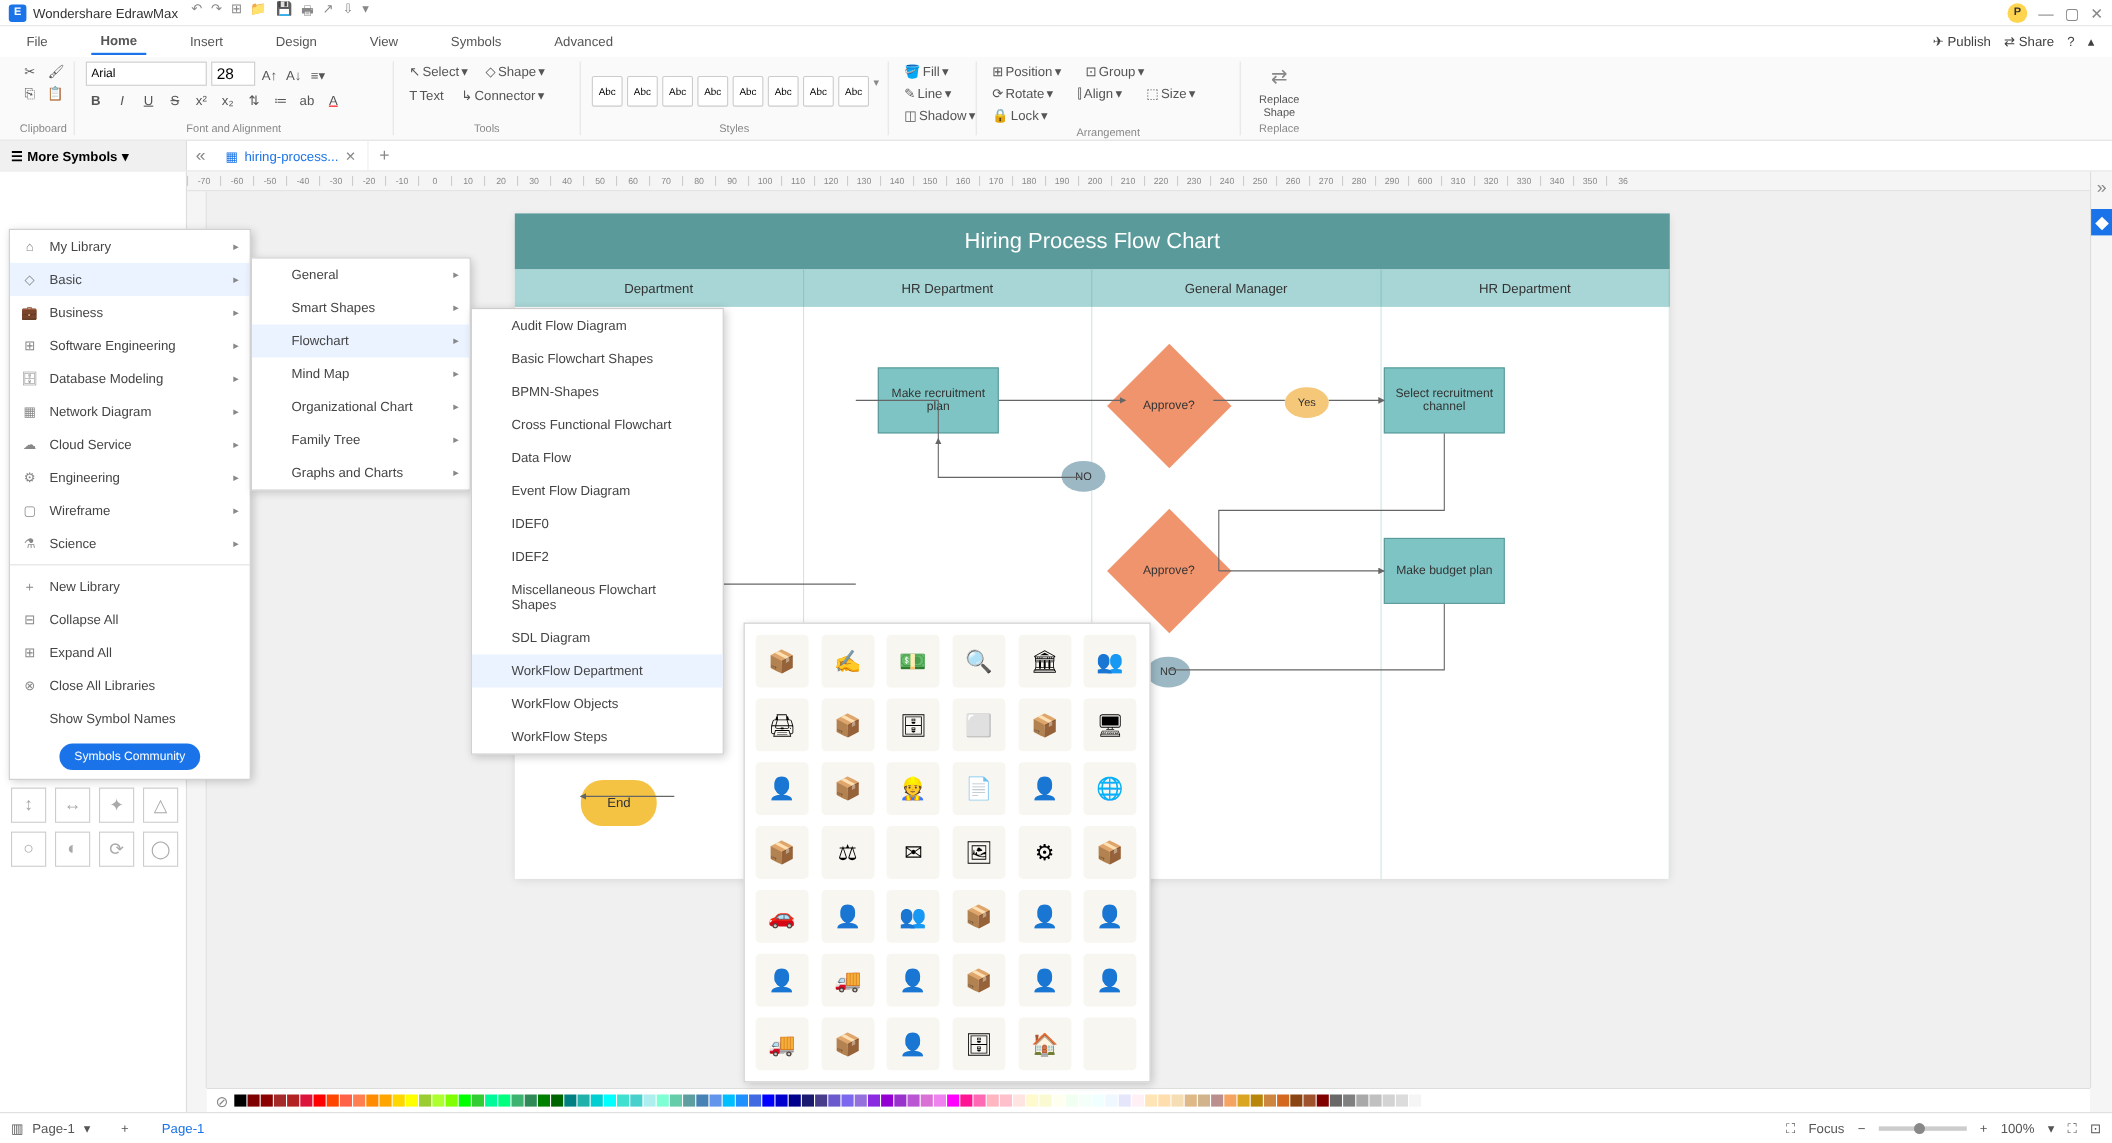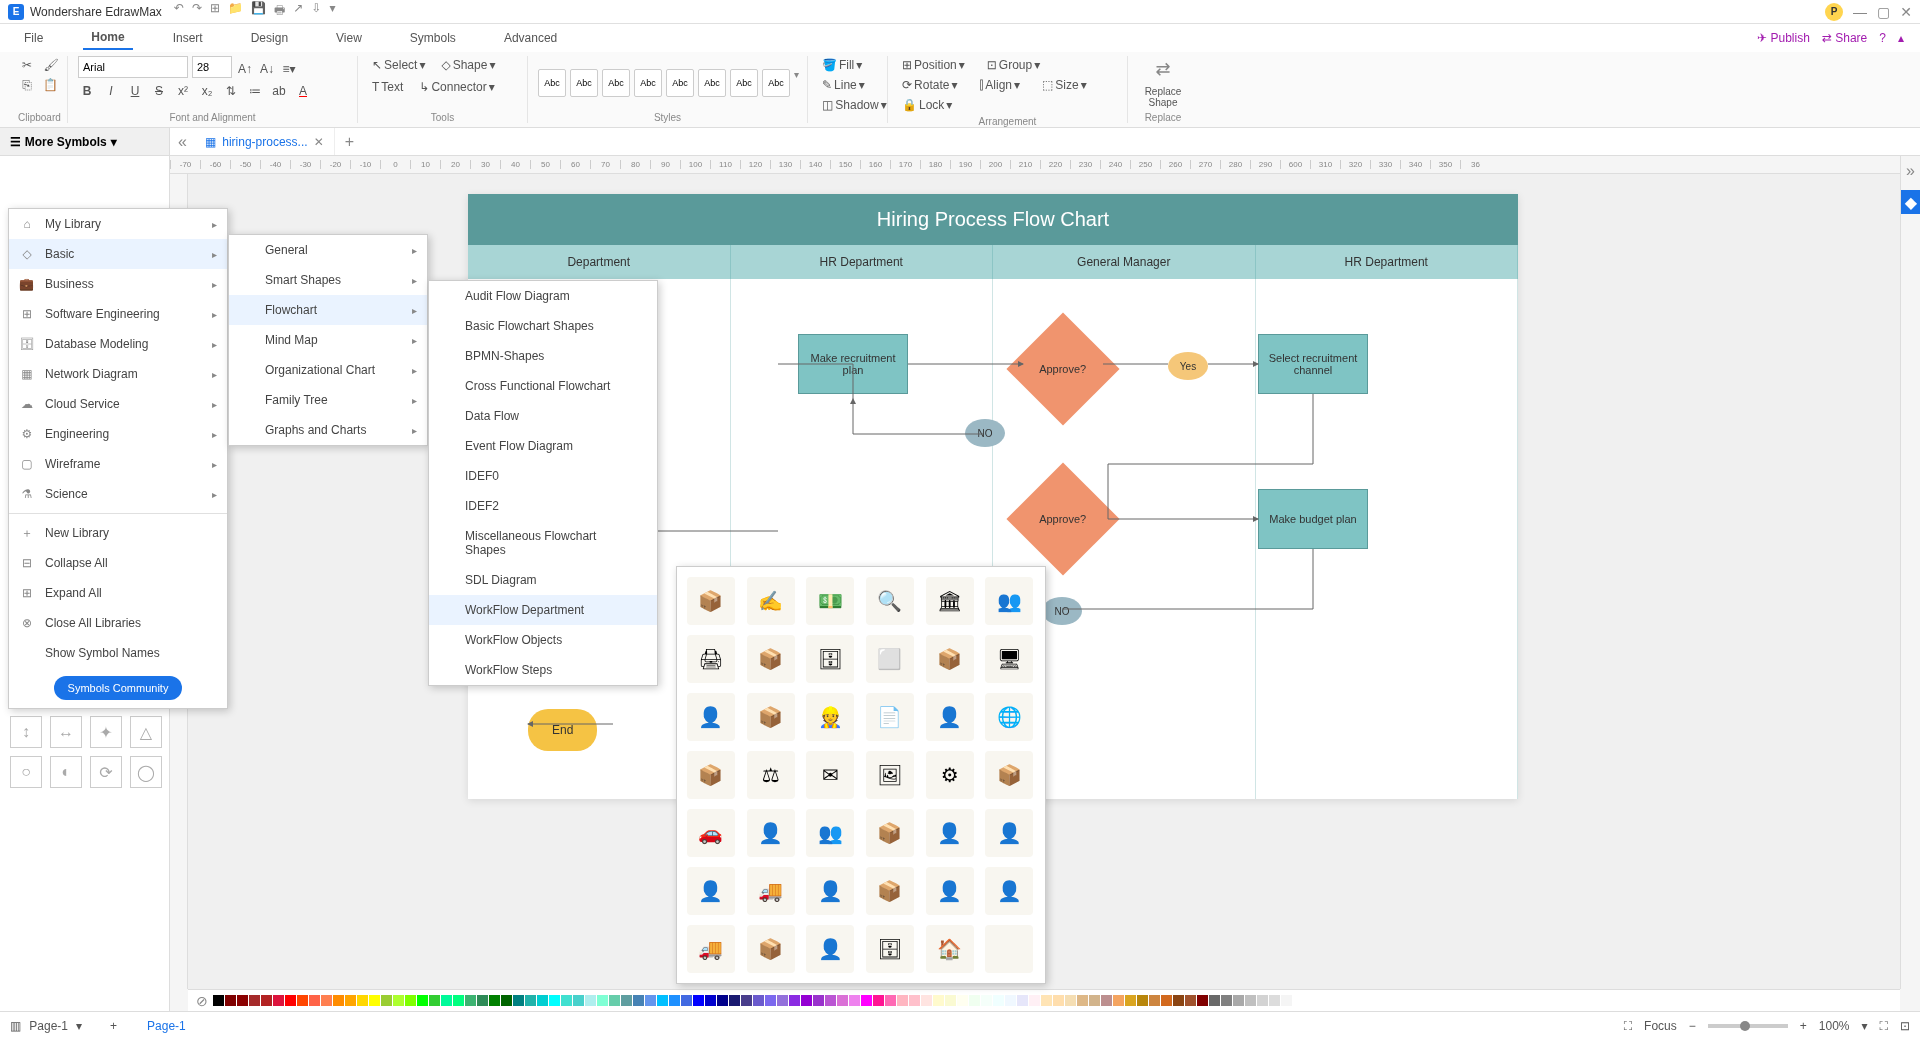--- a/index.html
+++ b/index.html
@@ -13,30 +13,30 @@
 .title-bar .qat span { color: #888; cursor: pointer; }
 .title-bar .right { margin-left: auto; display: flex; gap: 10px; align-items: center; }
 .title-bar .avatar { width: 18px; height: 18px; border-radius: 50%; background: #ffd54f; display: flex; align-items: center; justify-content: center; font-size: 10px; font-weight: bold; color: #333; }
 .title-bar .win-btn { color: #888; cursor: pointer; font-size: 14px; }
 
 
 .menu-tabs { height: 28px; background: #fff; display: flex; align-items: center; padding: 0 16px; gap: 32px; font-size: 12px; }
 .menu-tabs .tab { color: #555; cursor: pointer; padding: 4px 8px; }
 .menu-tabs .tab.active { font-weight: bold; border-bottom: 2px solid #1a73e8; }
 .menu-tabs .right { margin-left: auto; display: flex; gap: 12px; align-items: center; }
-.menu-tabs .right span { color: #a21caf; cursor: pointer; }
+.menu-tabs .right span { color: #404040; cursor: pointer; }
 
 
 .ribbon { height: 76px; background: #fafafa; display: flex; border-bottom: 1px solid #ddd; padding: 4px 8px; }
 .ribbon-group { display: flex; flex-direction: column; padding: 0 10px; border-right: 1px solid #e5e5e5; }
 .ribbon-group .controls { flex: 1; display: flex; align-items: center; gap: 6px; flex-wrap: wrap; }
 .ribbon-group .label { font-size: 10px; color: #888; text-align: center; padding-top: 2px; }
 .ribbon-btn { font-size: 12px; color: #555; cursor: pointer; padding: 2px 4px; display: inline-flex; align-items: center; gap: 2px; }
 .font-select { width: 110px; height: 22px; border: 1px solid #ccc; font-size: 11px; padding: 0 4px; background: #fff; }
-.size-select { width: 40px; height: 22px; border: 1px solid #ccc; font-size: 11px; padding: 0 4px; background: #fff; }
+.size-select { width: 40px; height: 22px; border: 1px solid #ccc; font-size: 14px; padding: 0 4px; background: #fff; }
 .fmt-row { display: flex; gap: 6px; }
 .fmt-btn { width: 18px; height: 18px; display: flex; align-items: center; justify-content: center; font-size: 12px; cursor: pointer; color: #555; }
 .style-box { width: 28px; height: 28px; border: 1px solid #ccc; display: flex; align-items: center; justify-content: center; font-size: 9px; background: #fff; cursor: pointer; border-radius: 2px; }
 .style-row { display: flex; gap: 4px; }
 
 
 .doc-row { height: 28px; background: #fff; display: flex; align-items: center; border-bottom: 1px solid #ddd; }
 .more-symbols { display: flex; align-items: center; gap: 4px; padding: 0 10px; font-size: 12px; font-weight: bold; cursor: pointer; background: #f0f0f0; height: 100%; border-right: 1px solid #ddd; width: 170px; }
 .collapse-btn { padding: 0 8px; color: #888; cursor: pointer; }
 .doc-tab { display: flex; align-items: center; gap: 6px; padding: 0 10px; font-size: 12px; color: #1a73e8; height: 100%; border-right: 1px solid #eee; cursor: pointer; }

